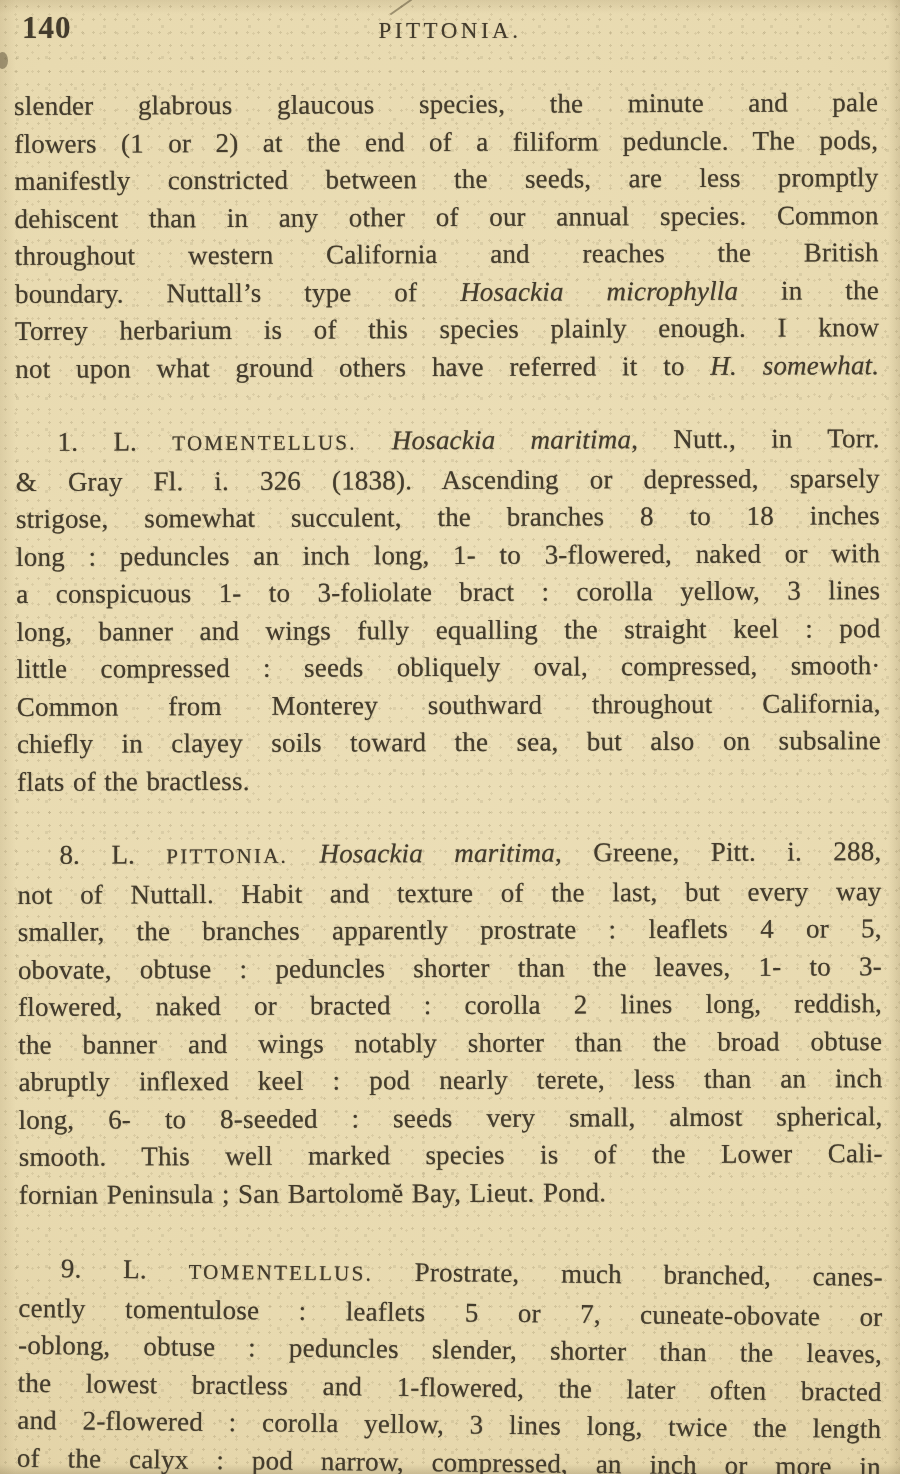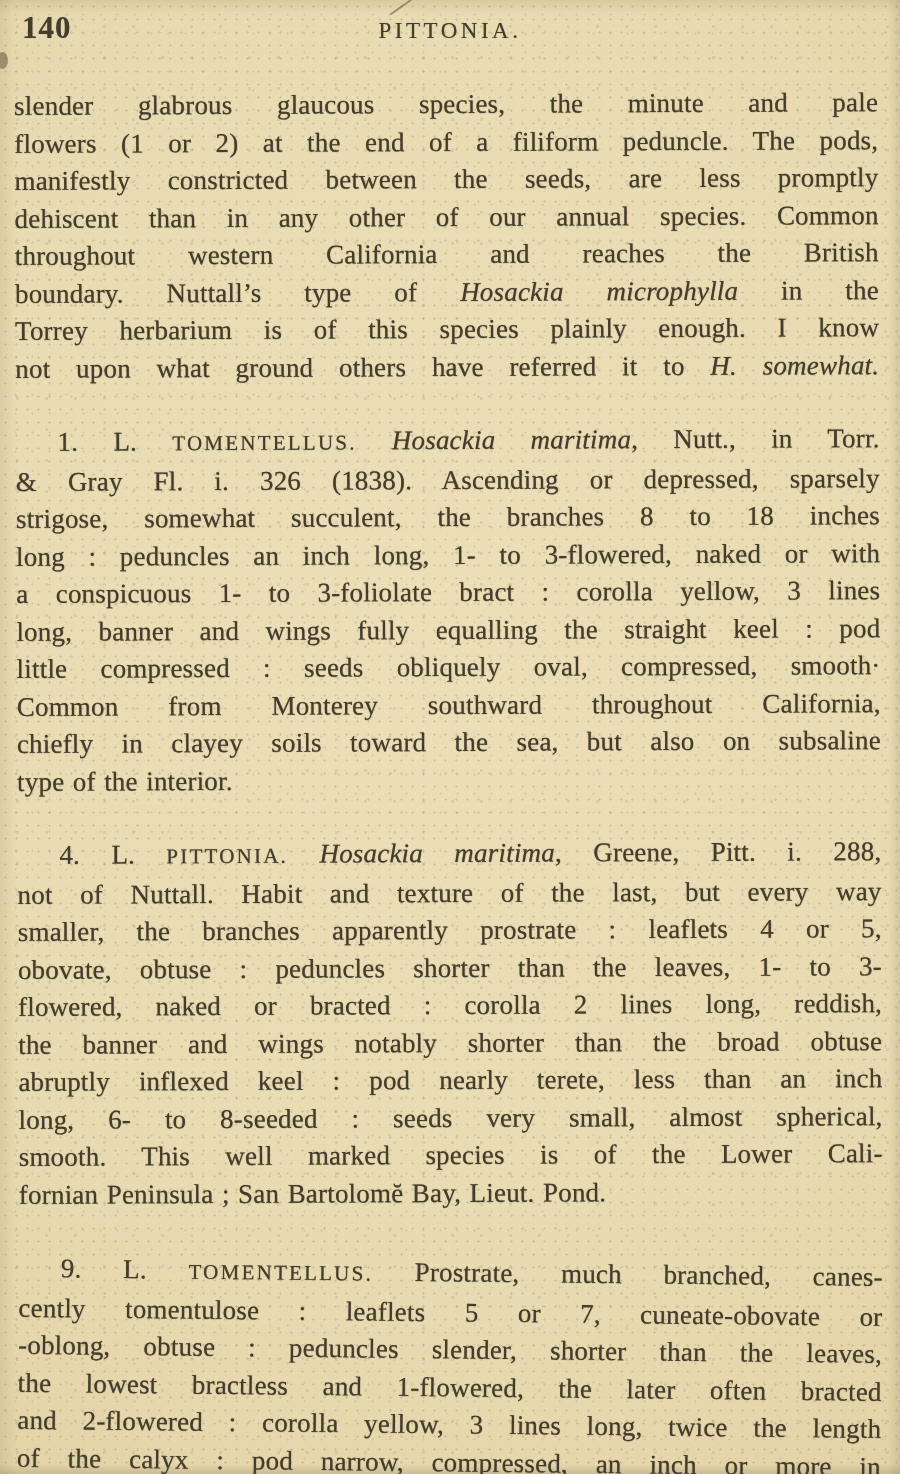--- a/index.html
+++ b/index.html
@@ -76,24 +76,24 @@
       <div class="para indent">
         <div class="line"><span>1.  L. </span><span class="sc">TOMENTELLUS.</span><span> </span><span class="i">Hosackia maritima</span><span>, Nutt., in Torr.</span></div>
         <div class="line"><span>&amp; Gray Fl. i. 326 (1838).  Ascending or depressed, sparsely</span></div>
         <div class="line"><span>strigose, somewhat succulent, the branches 8 to 18 inches</span></div>
         <div class="line"><span>long :  peduncles an inch long, 1- to 3-flowered, naked or with</span></div>
         <div class="line"><span>a conspicuous 1- to 3-foliolate bract :  corolla yellow, 3 lines</span></div>
         <div class="line"><span>long, banner and wings fully equalling the straight keel :  pod</span></div>
         <div class="line"><span>little compressed :  seeds obliquely oval, compressed, smooth·</span></div>
         <div class="line"><span>Common from Monterey southward throughout California,</span></div>
         <div class="line"><span>chiefly in clayey soils toward the sea, but also on subsaline</span></div>
-        <div class="line lastleft"><span>type of the interior.</span></div>
+        <div class="line lastleft"><span>flats of the bractless.</span></div>
       </div>
       <div class="para indent">
-        <div class="line"><span>4.  L. </span><span class="sc">PITTONIA.</span><span> </span><span class="i">Hosackia maritima</span><span>, Greene, Pitt. i. 288,</span></div>
+        <div class="line"><span>8.  L. </span><span class="sc">PITTONIA.</span><span> </span><span class="i">Hosackia maritima</span><span>, Greene, Pitt. i. 288,</span></div>
         <div class="line"><span>not of Nuttall.  Habit and texture of the last, but every way</span></div>
         <div class="line"><span>smaller, the branches apparently prostrate :  leaflets 4 or 5,</span></div>
         <div class="line"><span>obovate, obtuse :  peduncles shorter than the leaves, 1- to 3-</span></div>
         <div class="line"><span>flowered, naked or bracted :  corolla 2 lines long, reddish,</span></div>
         <div class="line"><span>the banner and wings notably shorter than the broad obtuse</span></div>
         <div class="line"><span>abruptly inflexed keel :  pod nearly terete, less than an inch</span></div>
         <div class="line"><span>long, 6- to 8-seeded :  seeds very small, almost spherical,</span></div>
         <div class="line"><span>smooth.  This well marked species is of the Lower Cali-</span></div>
         <div class="line lastleft"><span>fornian Peninsula ;  San Bartolomĕ Bay, Lieut. Pond.</span></div>
       </div>

